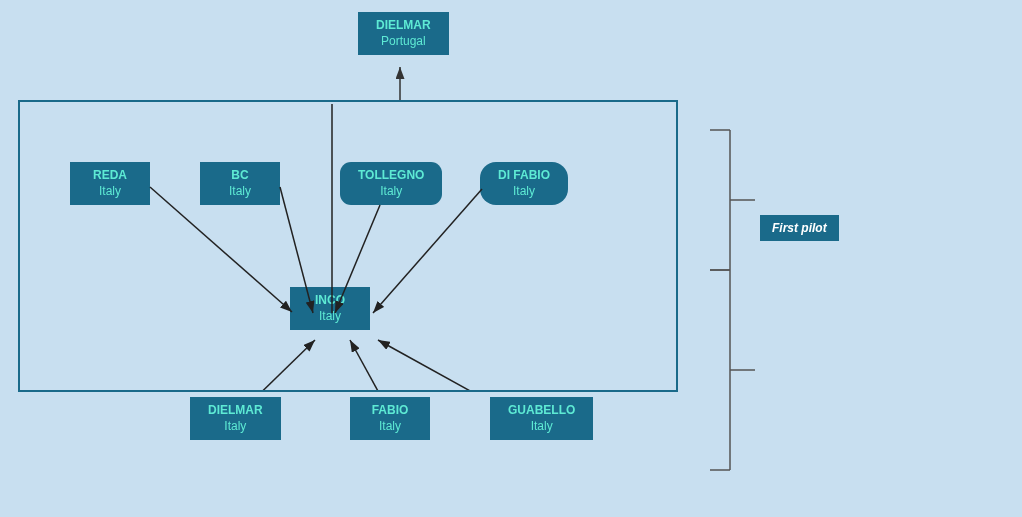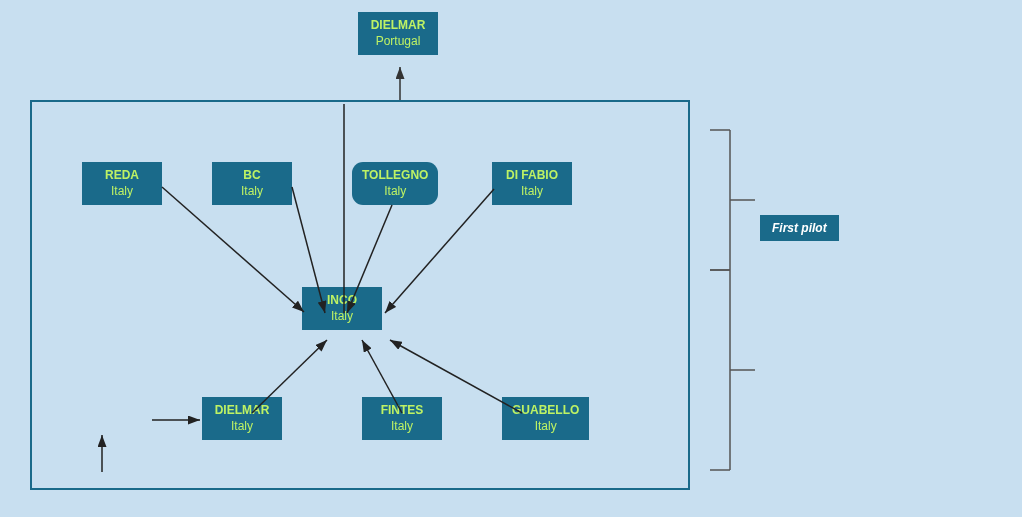--- a/index.html
+++ b/index.html
@@ -10,32 +10,31 @@
       font-family: Arial, sans-serif;
       position: relative;
       overflow: hidden;
     }
 
     .main-box {
       position: absolute;
       left: 18px;
       top: 100px;
       width: 660px;
-      height: 390px;
+      height: 292px;
       border: 2px solid #1a6a8a;
       background: transparent;
-      margin-left: 12px;
     }
 
     .node {
       position: absolute;
       background: #1a6a8a;
-      color: #bef264;
+      color: #5eead4;
       text-align: center;
-      padding: 6px 10px;
+      padding: 6px 18px;
       font-size: 12px;
       font-weight: bold;
       line-height: 1.3;
       min-width: 80px;
     }
 
     .node .country {
       font-weight: normal;
       font-size: 12px;
     }
@@ -44,21 +43,21 @@
     #dielmar {
       left: 340px;
       top: 10px;
       position: absolute;
     }
 
     
     #reda { left: 50px; top: 60px; }
     #bc { left: 180px; top: 60px; }
     #tollegno { left: 320px; top: 60px; border-radius: 11px; }
-    #difabio { left: 460px; top: 60px; }
+    #difabio { left: 460px; top: 60px; border-radius: 16px; }
 
     #inco { left: 270px; top: 185px; }
 
     #bulsafil { left: 30px; top: 295px; }
     #piacenza { left: 170px; top: 295px; }
     #fintes { left: 330px; top: 295px; }
     #guabello { left: 470px; top: 295px; }
 
     svg.arrows {
       position: absolute;
@@ -153,21 +152,21 @@
     <span class="country">Italy</span>
   </div>
 
 
   <div id="piacenza" class="node">
     <span>DIELMAR</span><br>
     <span class="country">Italy</span>
   </div>
 
   <div id="fintes" class="node">
-    <span>FINTES</span><br>
+    <span>FABIO</span><br>
     <span class="country">Italy</span>
   </div>
 
   <div id="guabello" class="node">
     <span>GUABELLO</span><br>
     <span class="country">Italy</span>
   </div>
 
   <svg class="arrows">
     <defs>

